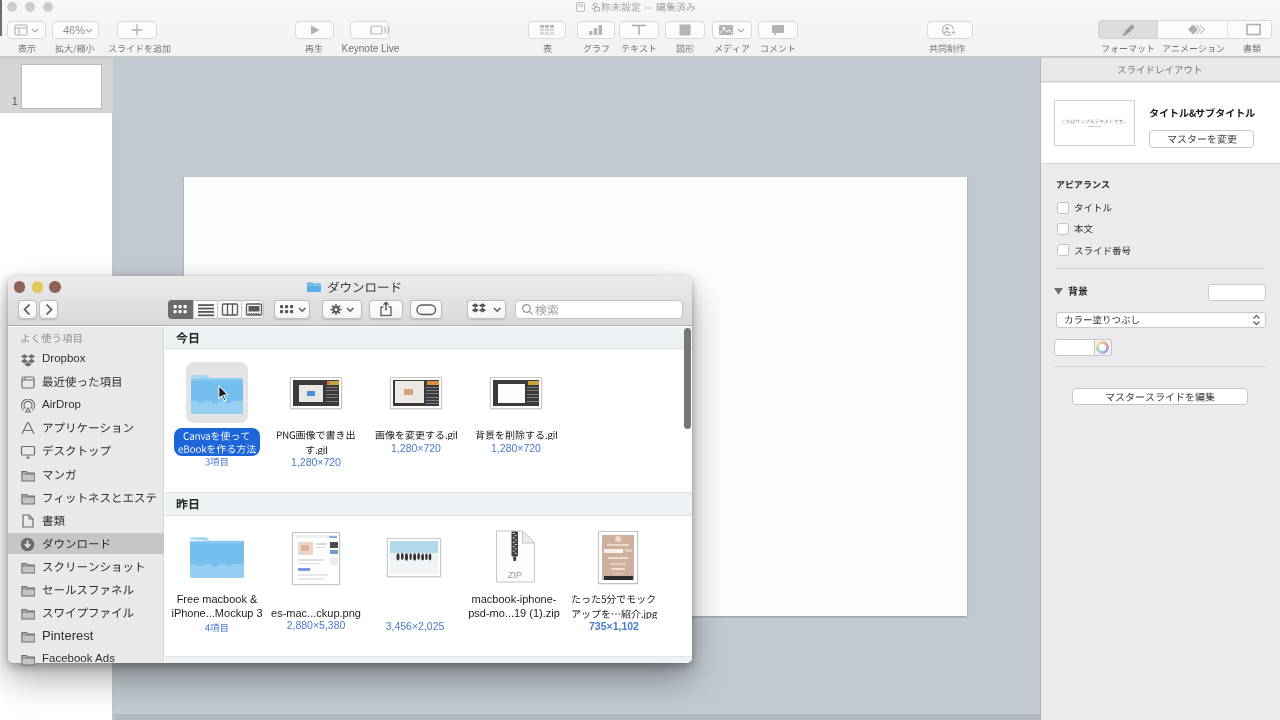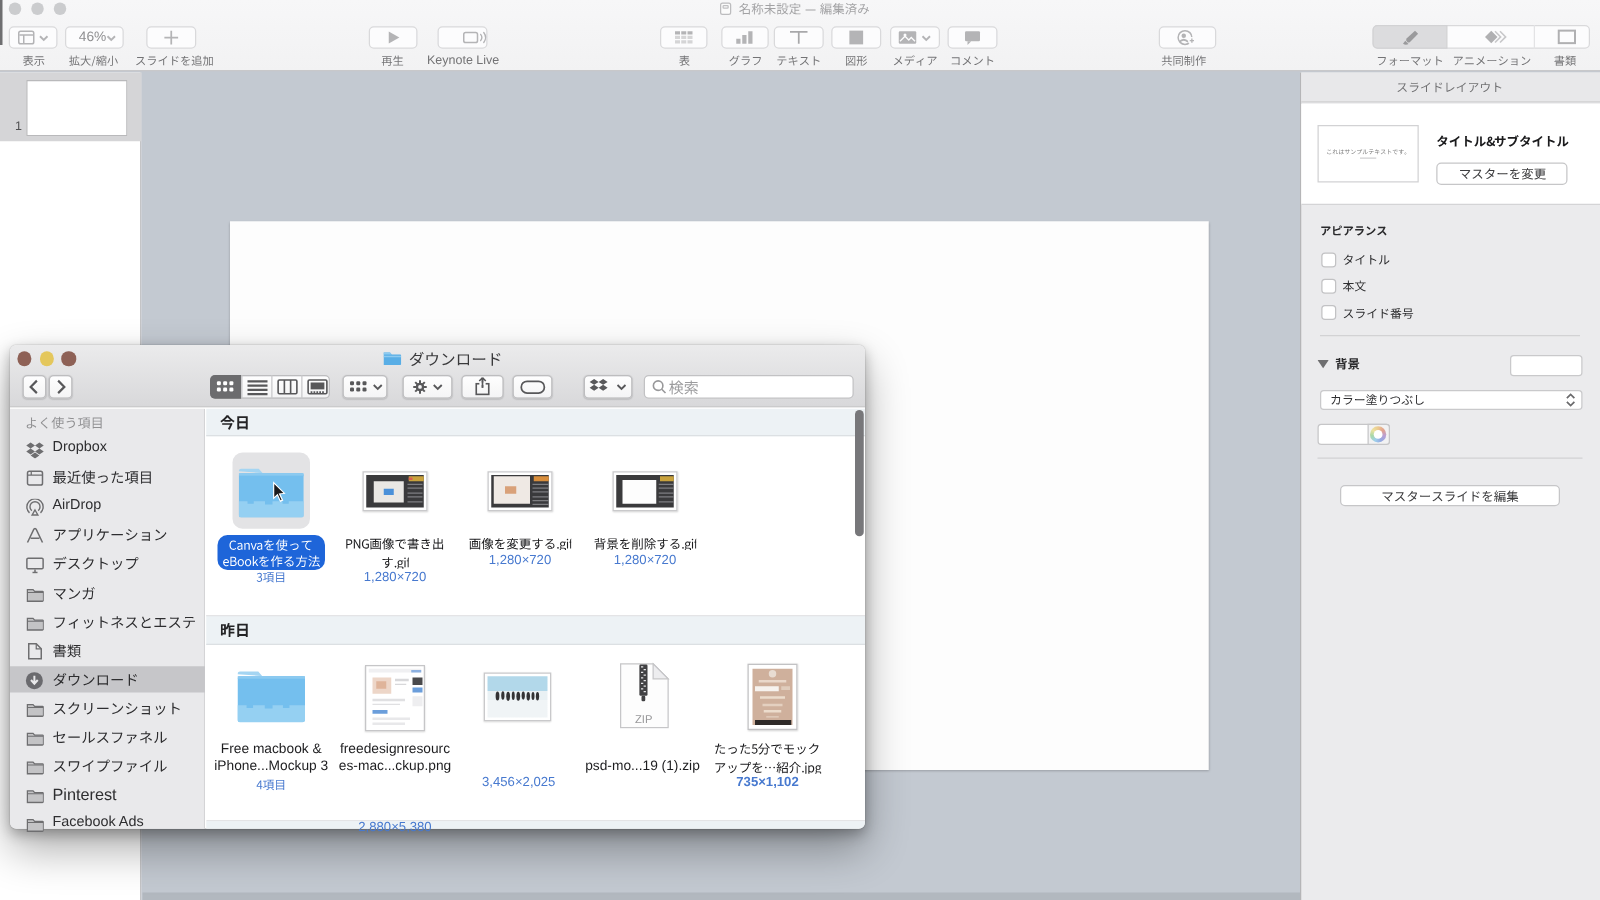--- a/index.html
+++ b/index.html
@@ -1062,24 +1062,24 @@
     </div>
 <div style="position:absolute;top:590.8px;font-weight:400;font-size:11px;font-family:Liberation Sans,sans-serif;color:#1e1e20;line-height:16.5px;white-space:nowrap;letter-spacing:0;left:-83px;width:600px;text-align:center">Free macbook &amp;</div>
 <div style="position:absolute;top:605.2px;font-weight:400;font-size:11px;font-family:Liberation Sans,sans-serif;color:#1e1e20;line-height:16.5px;white-space:nowrap;letter-spacing:0;left:-83px;width:600px;text-align:center">iPhone...Mockup 3</div>
 <svg style="position:absolute;left:205.0px;top:623.2px;width:23.9px;height:9.5px;" viewBox="0 -110 315 125">
       <g fill="#4779cf">
         <use href="#g127" x="0"></use>
         <use href="#g98" x="65"></use>
         <use href="#g99" x="190"></use>
       </g>
     </svg>
-<div style="position:absolute;top:590.8px;font-weight:400;font-size:11px;font-family:Liberation Sans,sans-serif;color:#1e1e20;line-height:16.5px;white-space:nowrap;letter-spacing:0;left:16px;width:600px;text-align:center">freedesignresourc</div>
 <div style="position:absolute;top:605.2px;font-weight:400;font-size:11px;font-family:Liberation Sans,sans-serif;color:#1e1e20;line-height:16.5px;white-space:nowrap;letter-spacing:0;left:16px;width:600px;text-align:center">es-mac...ckup.png</div>
-<div style="position:absolute;top:655px;font-weight:400;font-size:10.5px;font-family:Liberation Sans,sans-serif;color:#4779cf;line-height:15.8px;white-space:nowrap;letter-spacing:0;left:16px;width:600px;text-align:center">2,880×5,380</div>
+<div style="position:absolute;top:618px;font-weight:400;font-size:10.5px;font-family:Liberation Sans,sans-serif;color:#4779cf;line-height:15.8px;white-space:nowrap;letter-spacing:0;left:16px;width:600px;text-align:center">2,880×5,380</div>
 <div style="position:absolute;top:618.6px;font-weight:400;font-size:10.5px;font-family:Liberation Sans,sans-serif;color:#4779cf;line-height:15.8px;white-space:nowrap;letter-spacing:0;left:115px;width:600px;text-align:center">3,456×2,025</div>
+<div style="position:absolute;top:590.8px;font-weight:400;font-size:11px;font-family:Liberation Sans,sans-serif;color:#1e1e20;line-height:16.5px;white-space:nowrap;letter-spacing:0;left:214px;width:600px;text-align:center">macbook-iphone-</div>
 <div style="position:absolute;top:605.2px;font-weight:400;font-size:11px;font-family:Liberation Sans,sans-serif;color:#1e1e20;line-height:16.5px;white-space:nowrap;letter-spacing:0;left:214px;width:600px;text-align:center">psd-mo...19 (1).zip</div>
 <svg style="position:absolute;left:571.4px;top:594.0px;width:85.2px;height:10px;" viewBox="0 -110 1065 125">
       <g fill="#1e1e20">
         <use href="#g103" x="0"></use>
         <use href="#g102" x="125"></use>
         <use href="#g103" x="250"></use>
         <use href="#g143" x="375"></use>
         <use href="#g144" x="440"></use>
         <use href="#g70" x="565"></use>
         <use href="#g145" x="690"></use>

